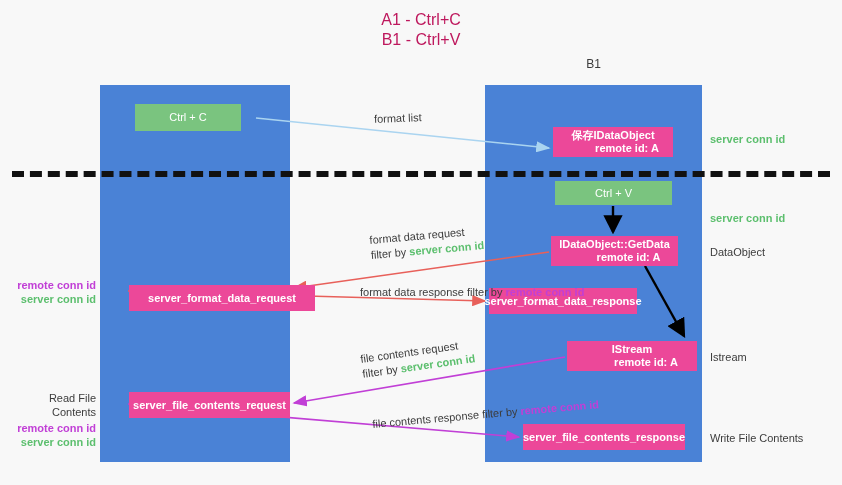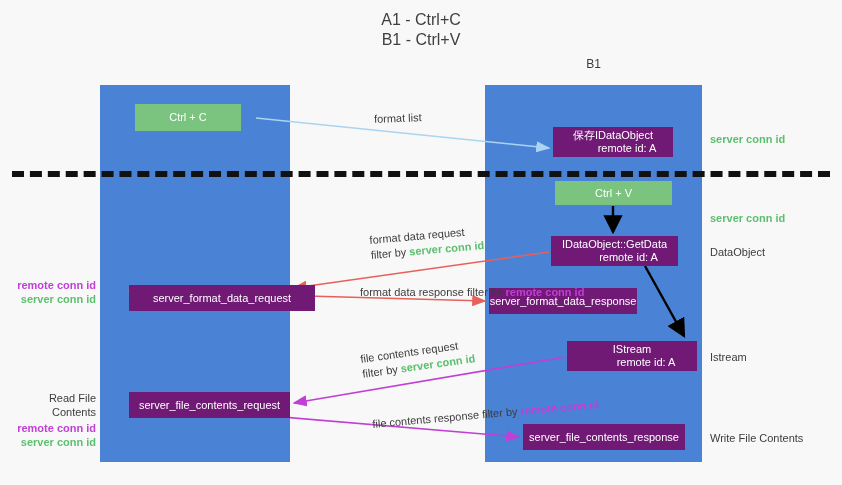--- a/index.html
+++ b/index.html
@@ -9,21 +9,21 @@
     font-family:"Liberation Sans",sans-serif;
     color:#404040;
     overflow:hidden;
     position:relative;
   }
   #stage{position:absolute;left:0;top:0;width:842px;height:485px;}
   .abs{position:absolute;}
   
   #title{
     left:0;top:10px;width:842px;text-align:center;
-    font-size:16px;line-height:20px;color:#404040;
+    font-size:16px;line-height:20px;color:#be185d;
   }
   
   .col-head{
     text-align:center;font-size:12px;line-height:14px;color:#3c3c3c;
   }
   #head-a1{left:100px;top:57px;width:190px;}
   #head-b1{left:485px;top:57px;width:217px;}
   
   .lane{background:#4a82d6;}
   #lane-a1{left:100px;top:85px;width:190px;height:377px;}
@@ -35,21 +35,21 @@
   }
   
   .node{
     box-sizing:border-box;
     display:flex;align-items:center;justify-content:center;
     flex-direction:column;
     color:#ffffff;font-size:11px;line-height:13px;text-align:center;
     padding:2px 4px;
   }
   .node.green{background:#7ac47f;}
-  .node.orange{background:#701a75;}
+  .node.orange{background:#ec4899;font-weight:bold;}
   .node .l2{display:block;padding-left:28px;}
 
   #n-ctrlc{left:135px;top:104px;width:106px;height:27px;}
   #n-idataobject{left:553px;top:127px;width:120px;height:30px;}
   #n-ctrlv{left:555px;top:181px;width:117px;height:24px;}
   #n-getdata{left:551px;top:236px;width:127px;height:30px;}
   #n-fmtreq{left:129px;top:285px;width:186px;height:26px;}
   #n-fmtresp{left:489px;top:288px;width:148px;height:26px;}
   #n-istream{left:567px;top:341px;width:130px;height:30px;}
   #n-filereq{left:129px;top:392px;width:161px;height:26px;}

